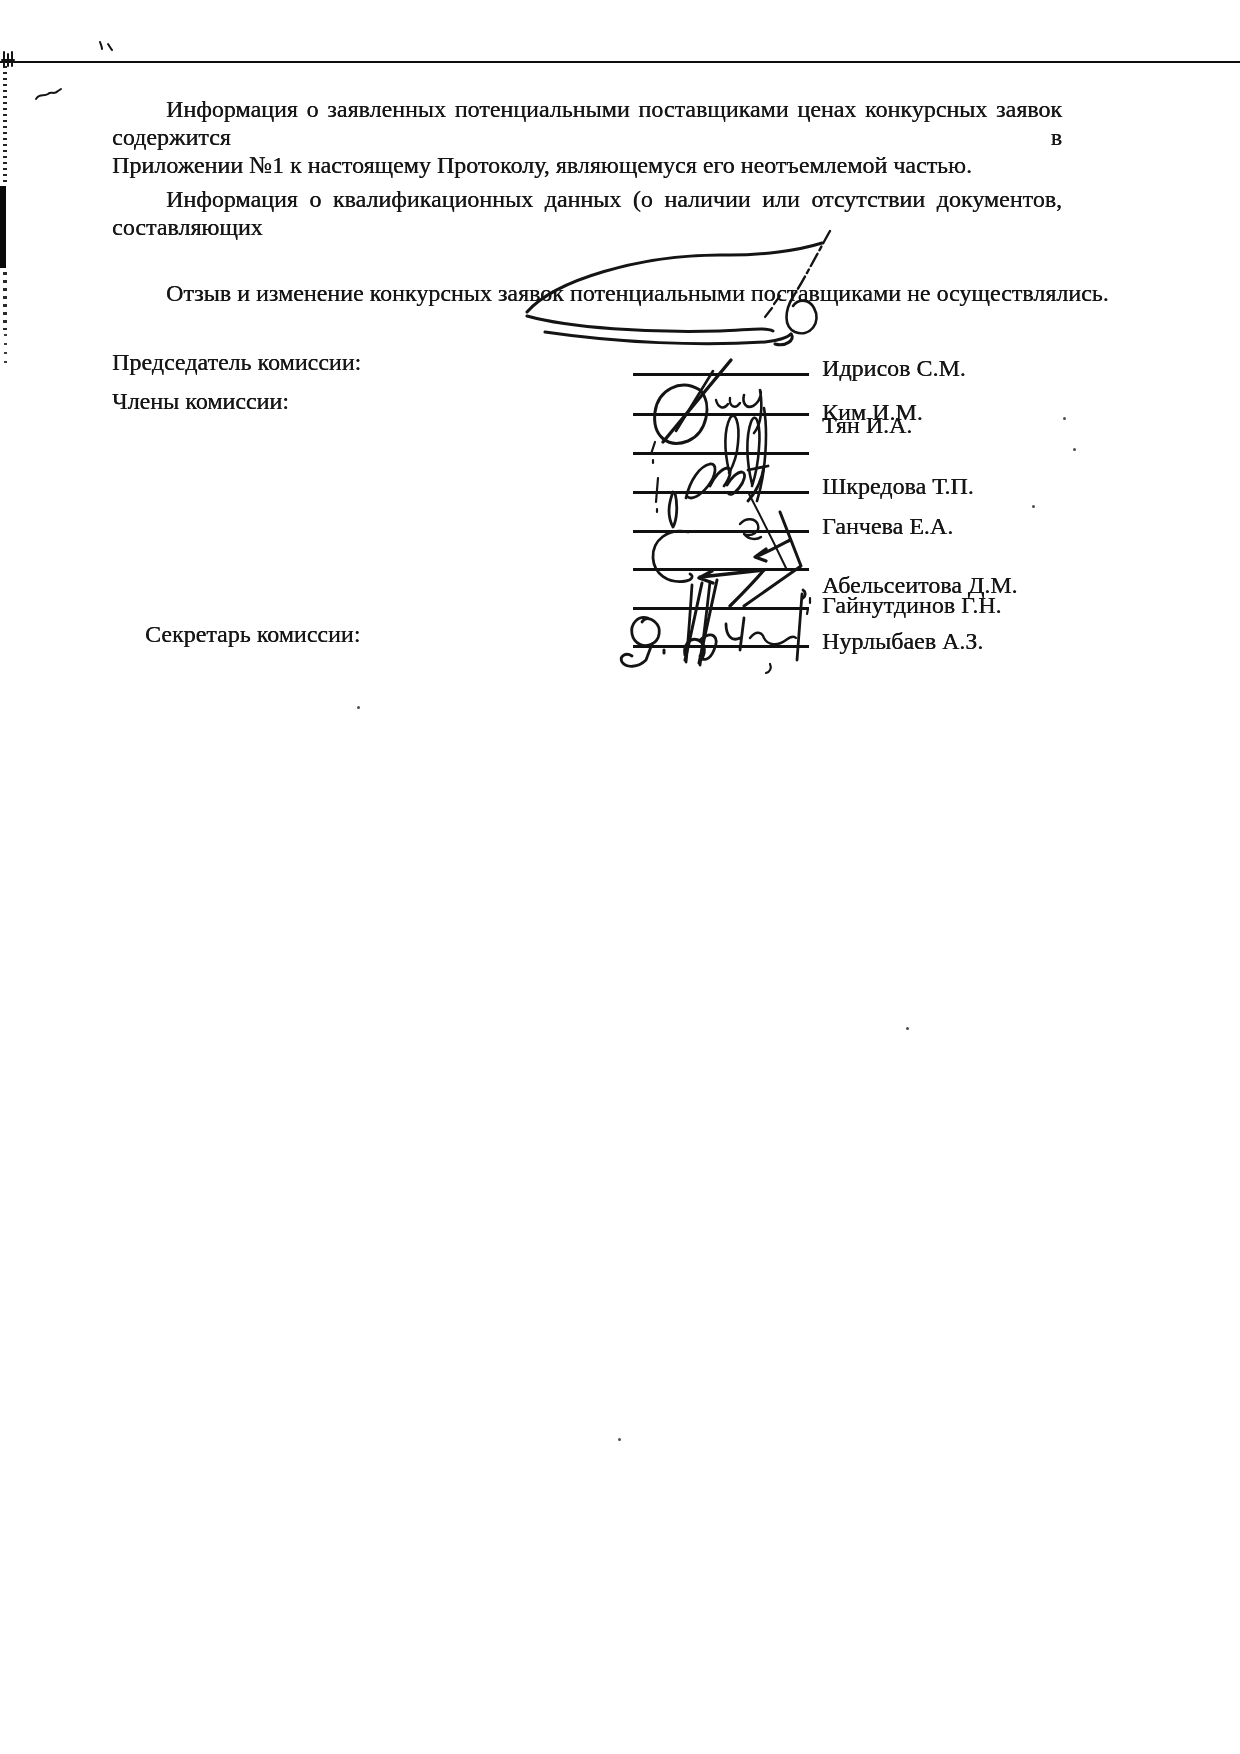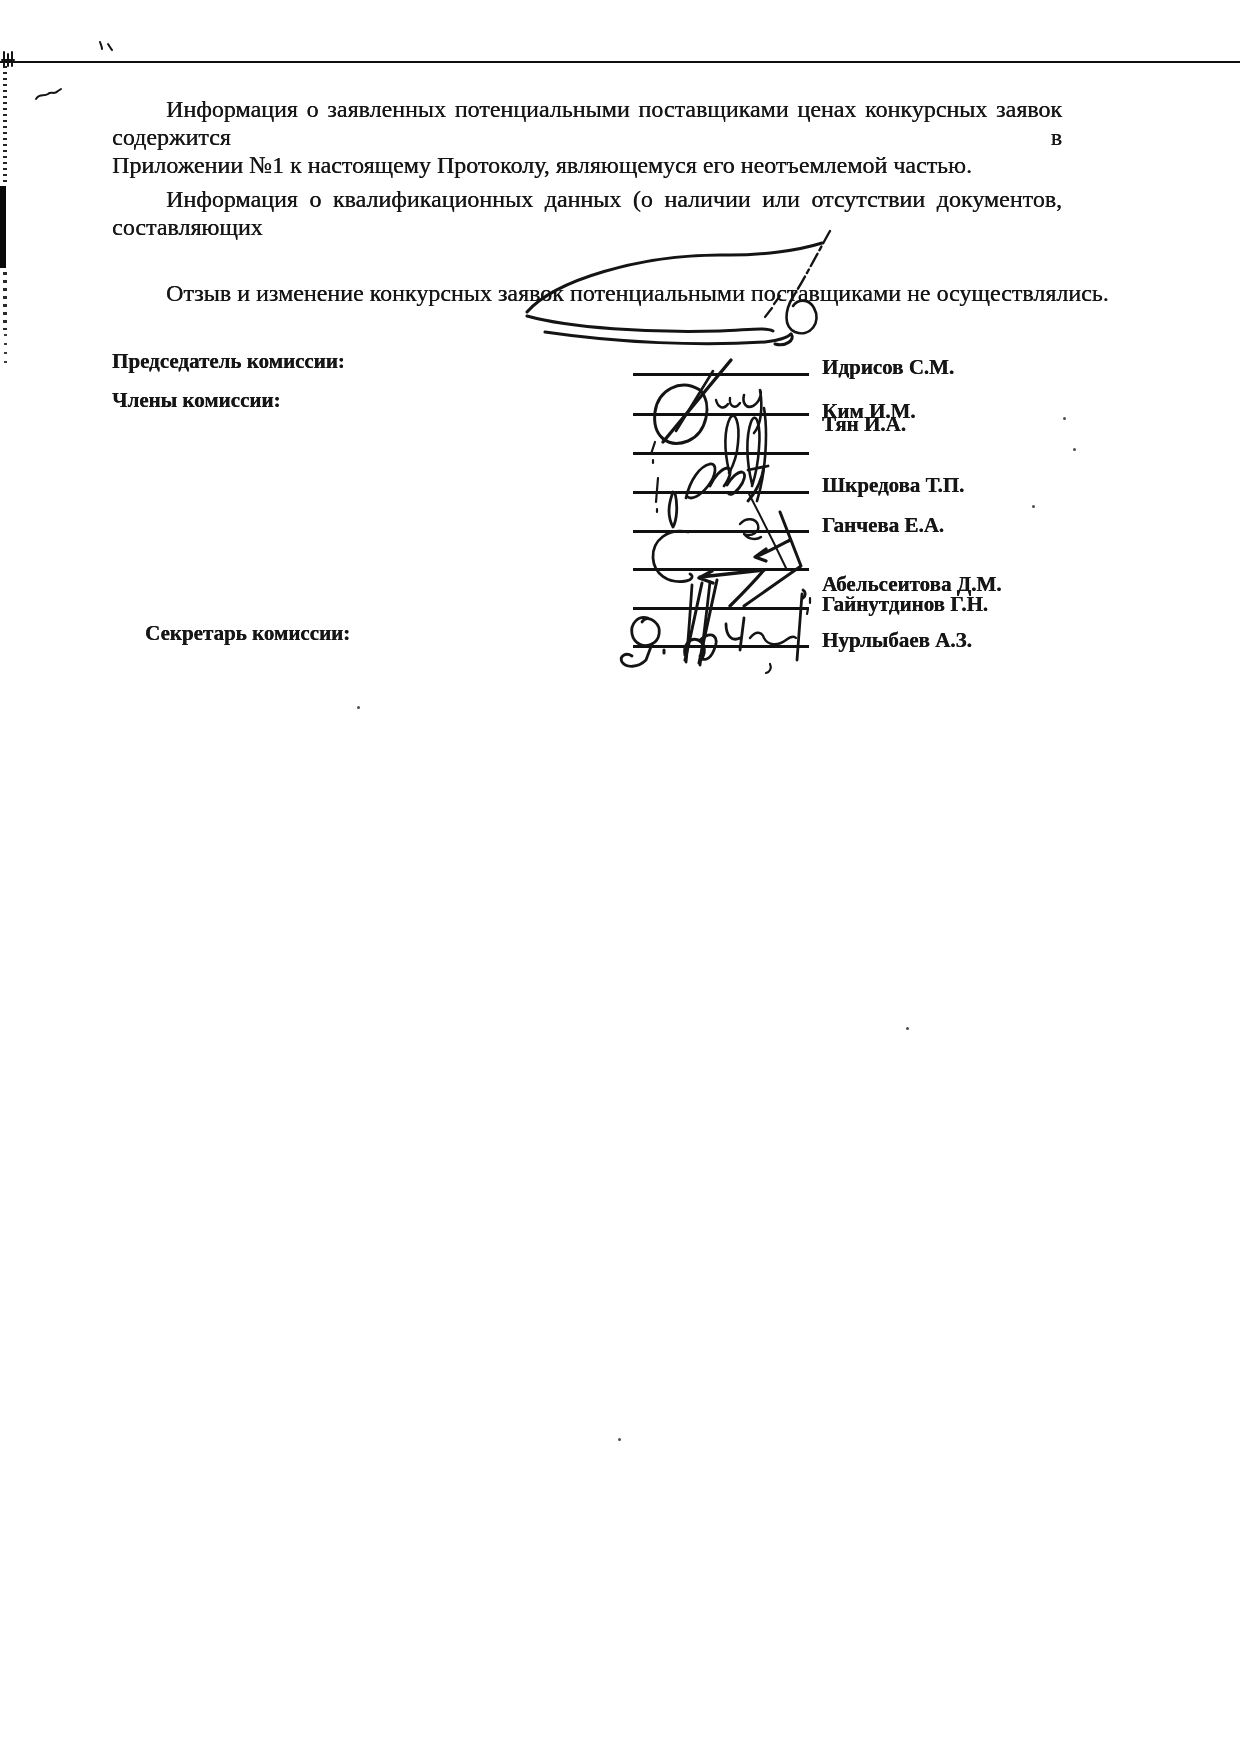--- a/index.html
+++ b/index.html
@@ -21,21 +21,21 @@
   .speck{width:3px;height:3px;background:#4d4d4d;border-radius:50%;}
   
   .textblock{left:112px;top:95px;width:950px;font-size:24px;line-height:28px;
     text-shadow:0.35px 0 0 currentColor;}
   .pline{white-space:nowrap;}
   .jl{white-space:normal;text-align:justify;text-align-last:justify;}
   .ind{text-indent:54px;}
   .gap-p2{margin-top:6px;}
   .gap-p3{margin-top:38px;}
   
-  .role-label,.sig-name{font-size:21px;font-weight:bold;white-space:nowrap;
+  .role-label,.sig-name{font-size:24px;font-weight:normal;white-space:nowrap;
     text-shadow:0.3px 0 0 currentColor;}
   .role-label{left:112px;}
   .sig-name{left:822px;}
   .sig-line{left:633px;width:176px;height:0;border-top:3px solid #101010;}
   .sig-svg{left:0;top:0;pointer-events:none;z-index:5;}
 </style>
 </head>
 <body>
 
 <div class="abs top-line"></div>

